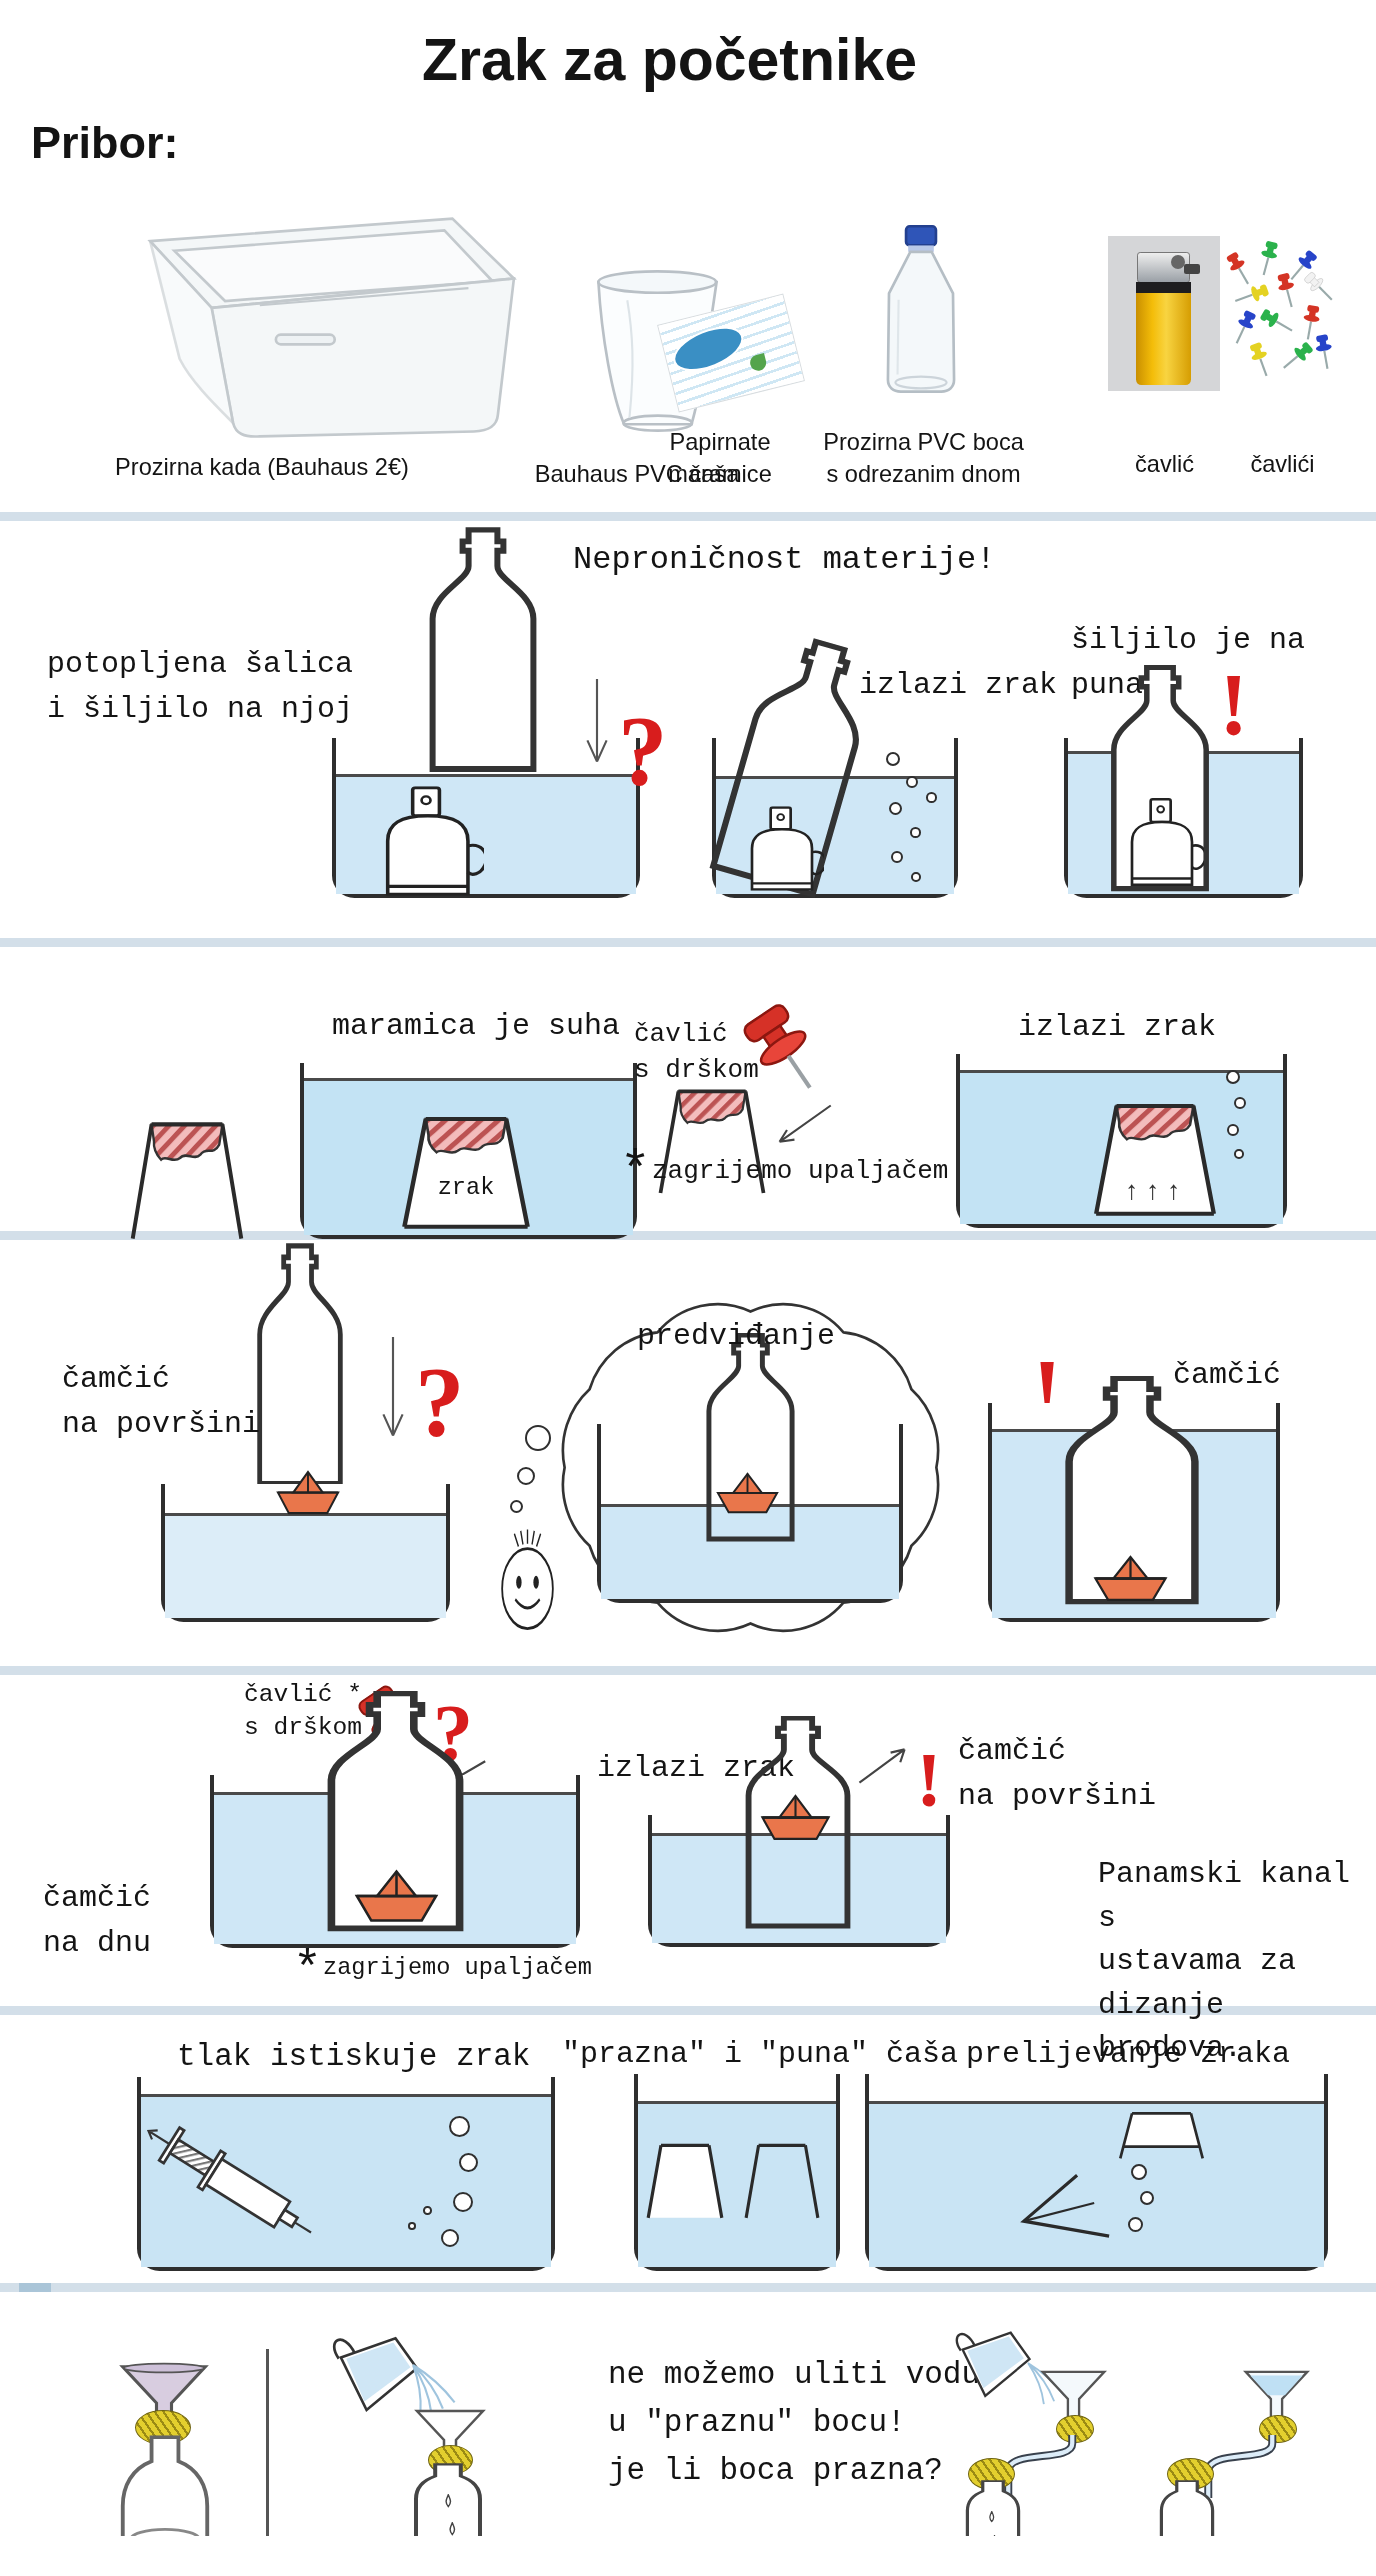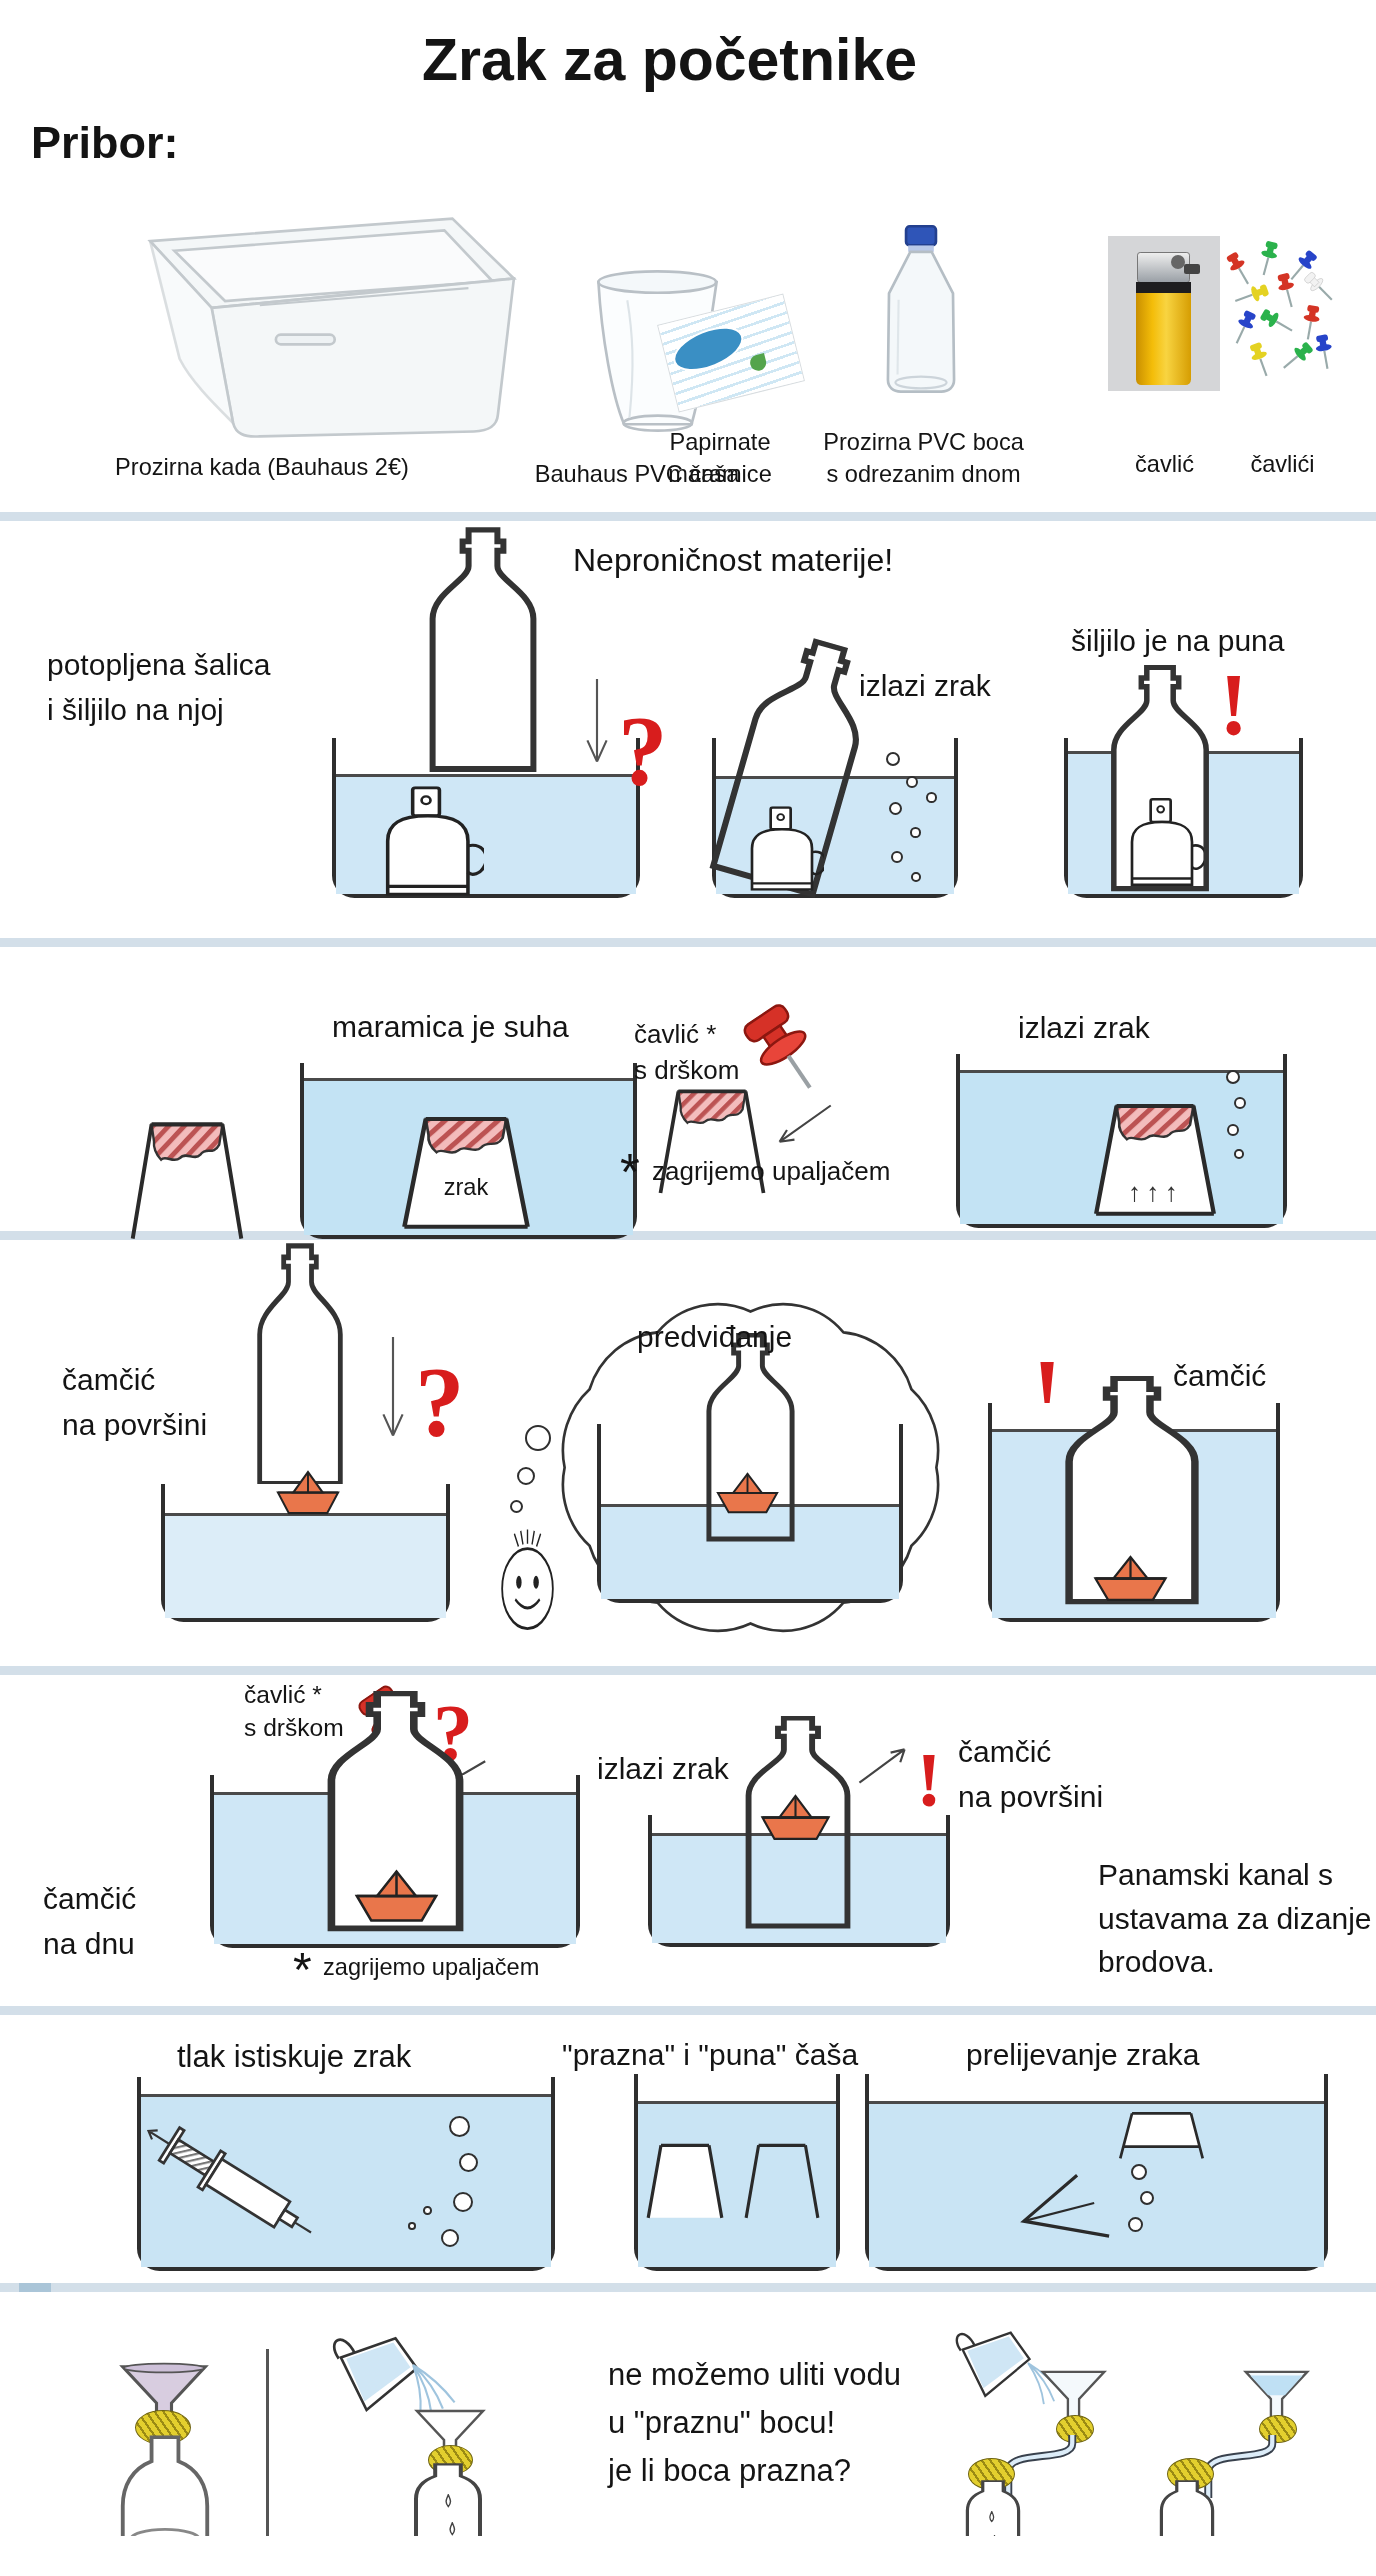--- a/index.html
+++ b/index.html
@@ -1,21 +1,21 @@
 <!DOCTYPE html>
 <html style="font-size:8.6px"><head>
 <meta charset="utf-8">
 <style>
   html,body{margin:0;padding:0;background:#fff;}
   .page{position:relative;width:1377px;height:2536px;background:#fff;overflow:hidden;
         font-family:"DejaVu Sans",sans-serif;color:#141414;}
   .abs{position:absolute;}
   .ttl{font-family:"Liberation Sans",sans-serif;font-weight:bold;}
   .cap{font-family:"Liberation Sans",sans-serif;font-size:23.6px;text-align:center;white-space:pre-line;line-height:1.35;}
-  .hand{font-family:Liberation Sans, sans-serif;font-size:30px;white-space:pre-line;line-height:1.5;}
+  .hand{font-family:Liberation Mono, monospace;font-size:30px;white-space:pre-line;line-height:1.5;}
   .bar{position:absolute;left:0;width:1377px;height:8.6px;background:#d3dfe9;}
   .bardark{position:absolute;top:0;height:100%;background:#aac5d8;}
   .mark{position:absolute;font-family:"Liberation Serif",serif;font-weight:bold;color:#d81d1d;line-height:1;}
   .tub{position:absolute;border:4.3px solid #2e2e2e;border-top:none;border-radius:0 0 22.5px 22.5px;background:#fff;}
   .water{position:absolute;left:0;right:0;bottom:0;background:#cfe7f6;border-top:3.2px solid #4a4a4a;}
   .bub{position:absolute;border:2.1px solid #2f2f2f;border-radius:50%;background:#fff;box-sizing:border-box;}
   .fig{position:absolute;overflow:visible;}
   .plug{position:absolute;border:1.6px solid #6f6410;border-radius:50%;
         background:repeating-linear-gradient(55deg,#e3cf2e 0 4.8px,#9a8a14 4.8px 7px);}
   .z2{z-index:2}.z3{z-index:3}.z4{z-index:4}

